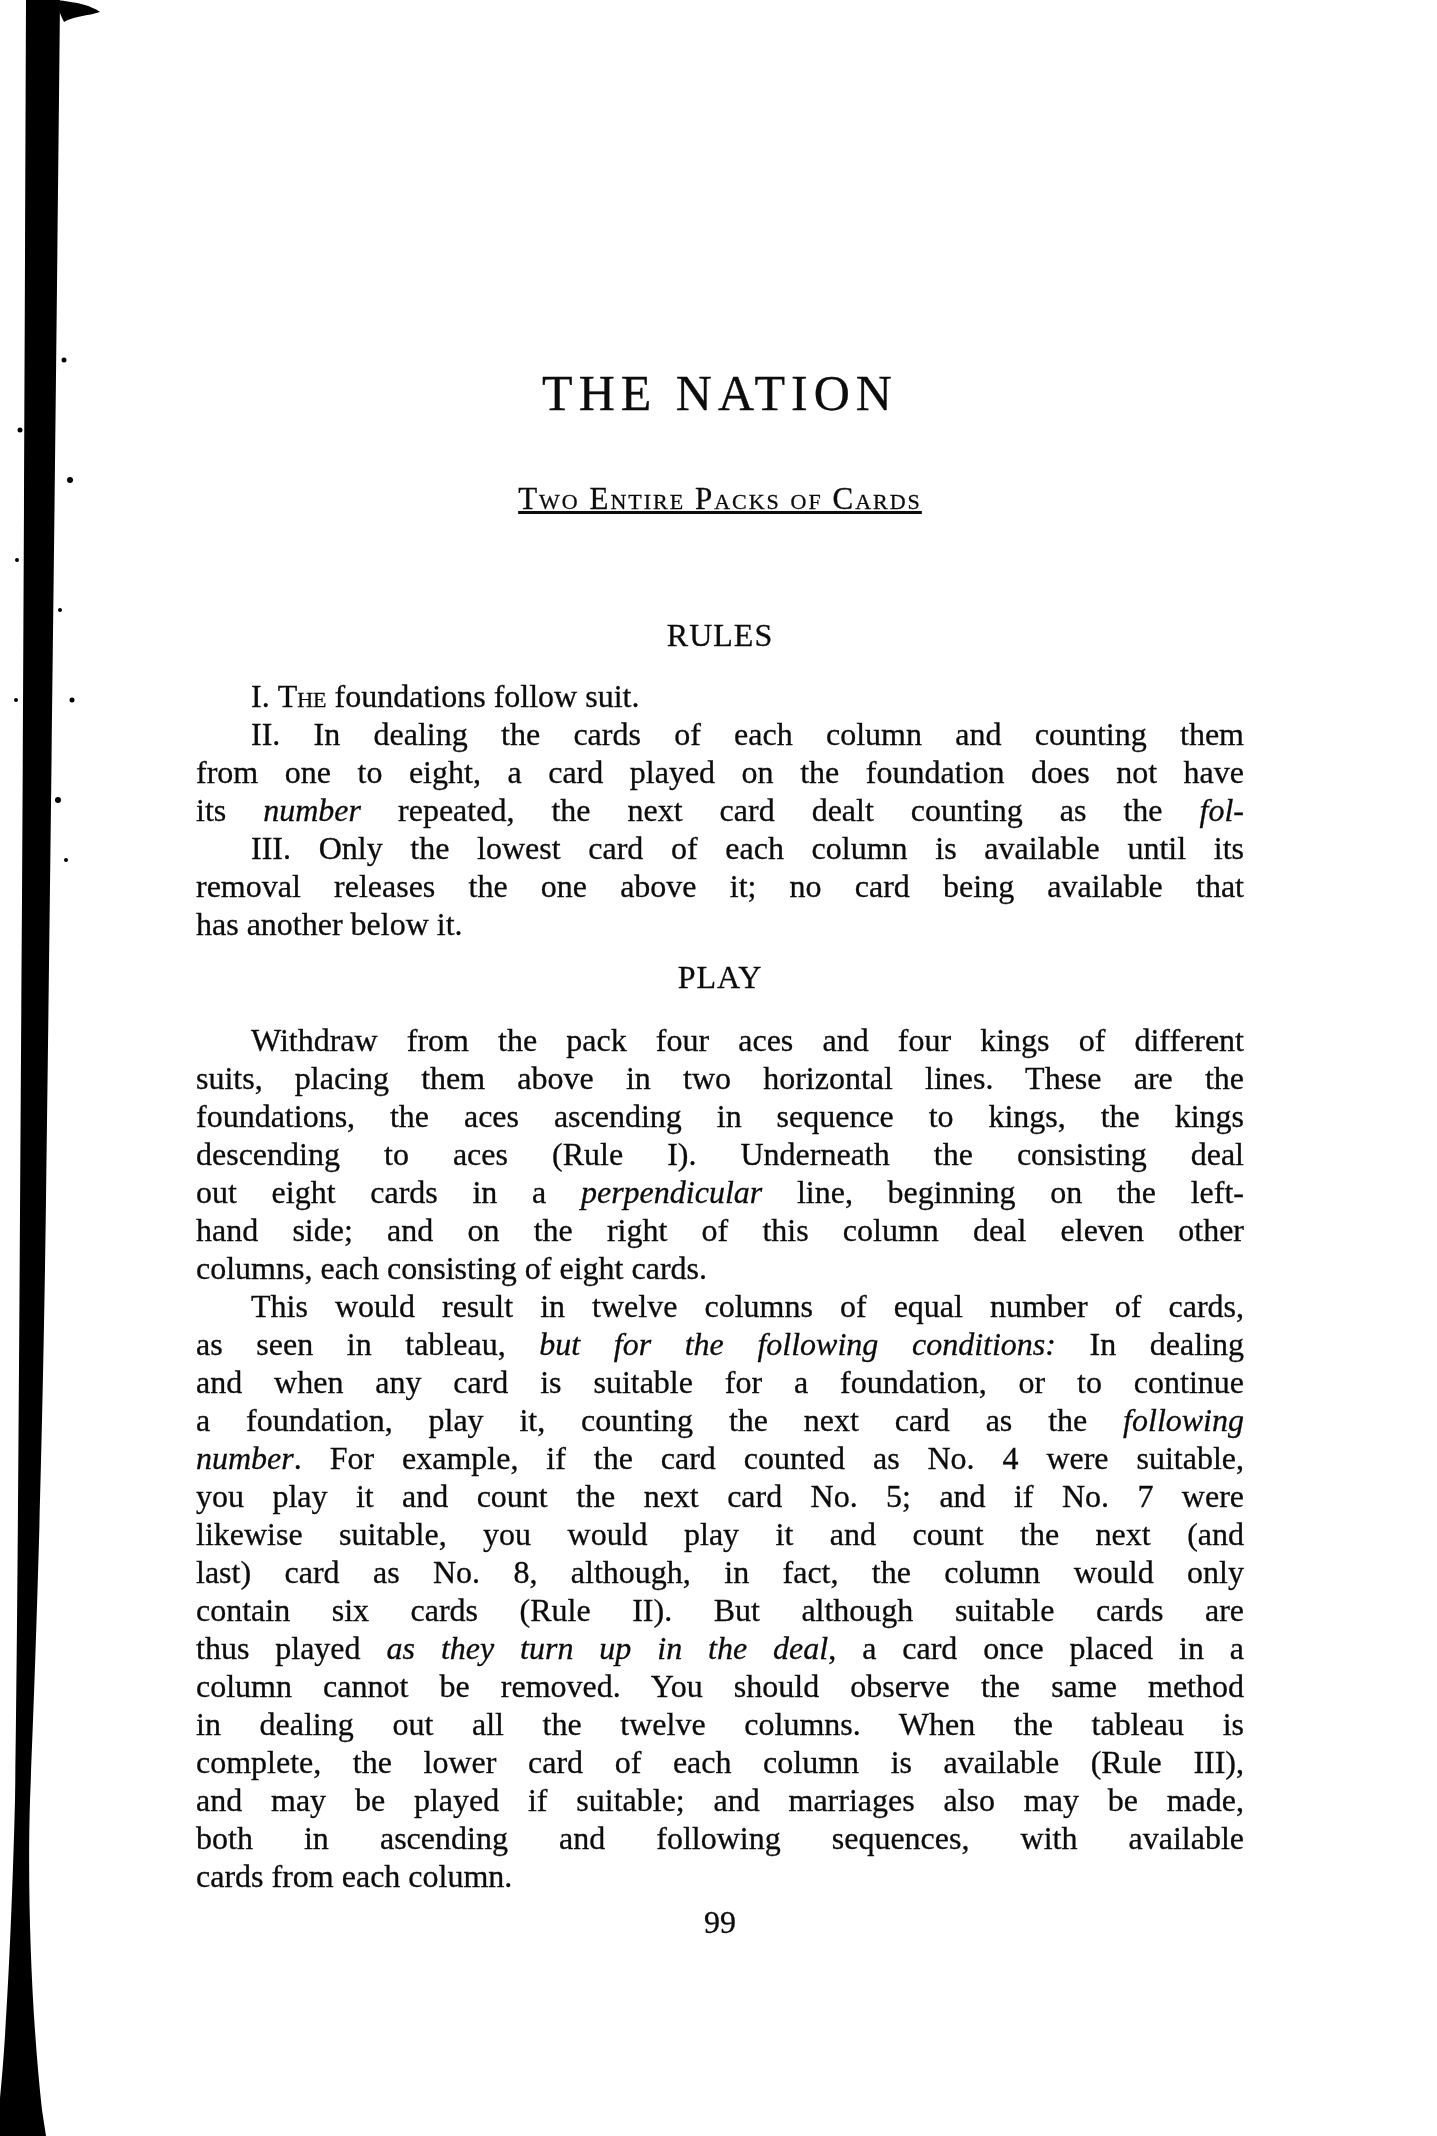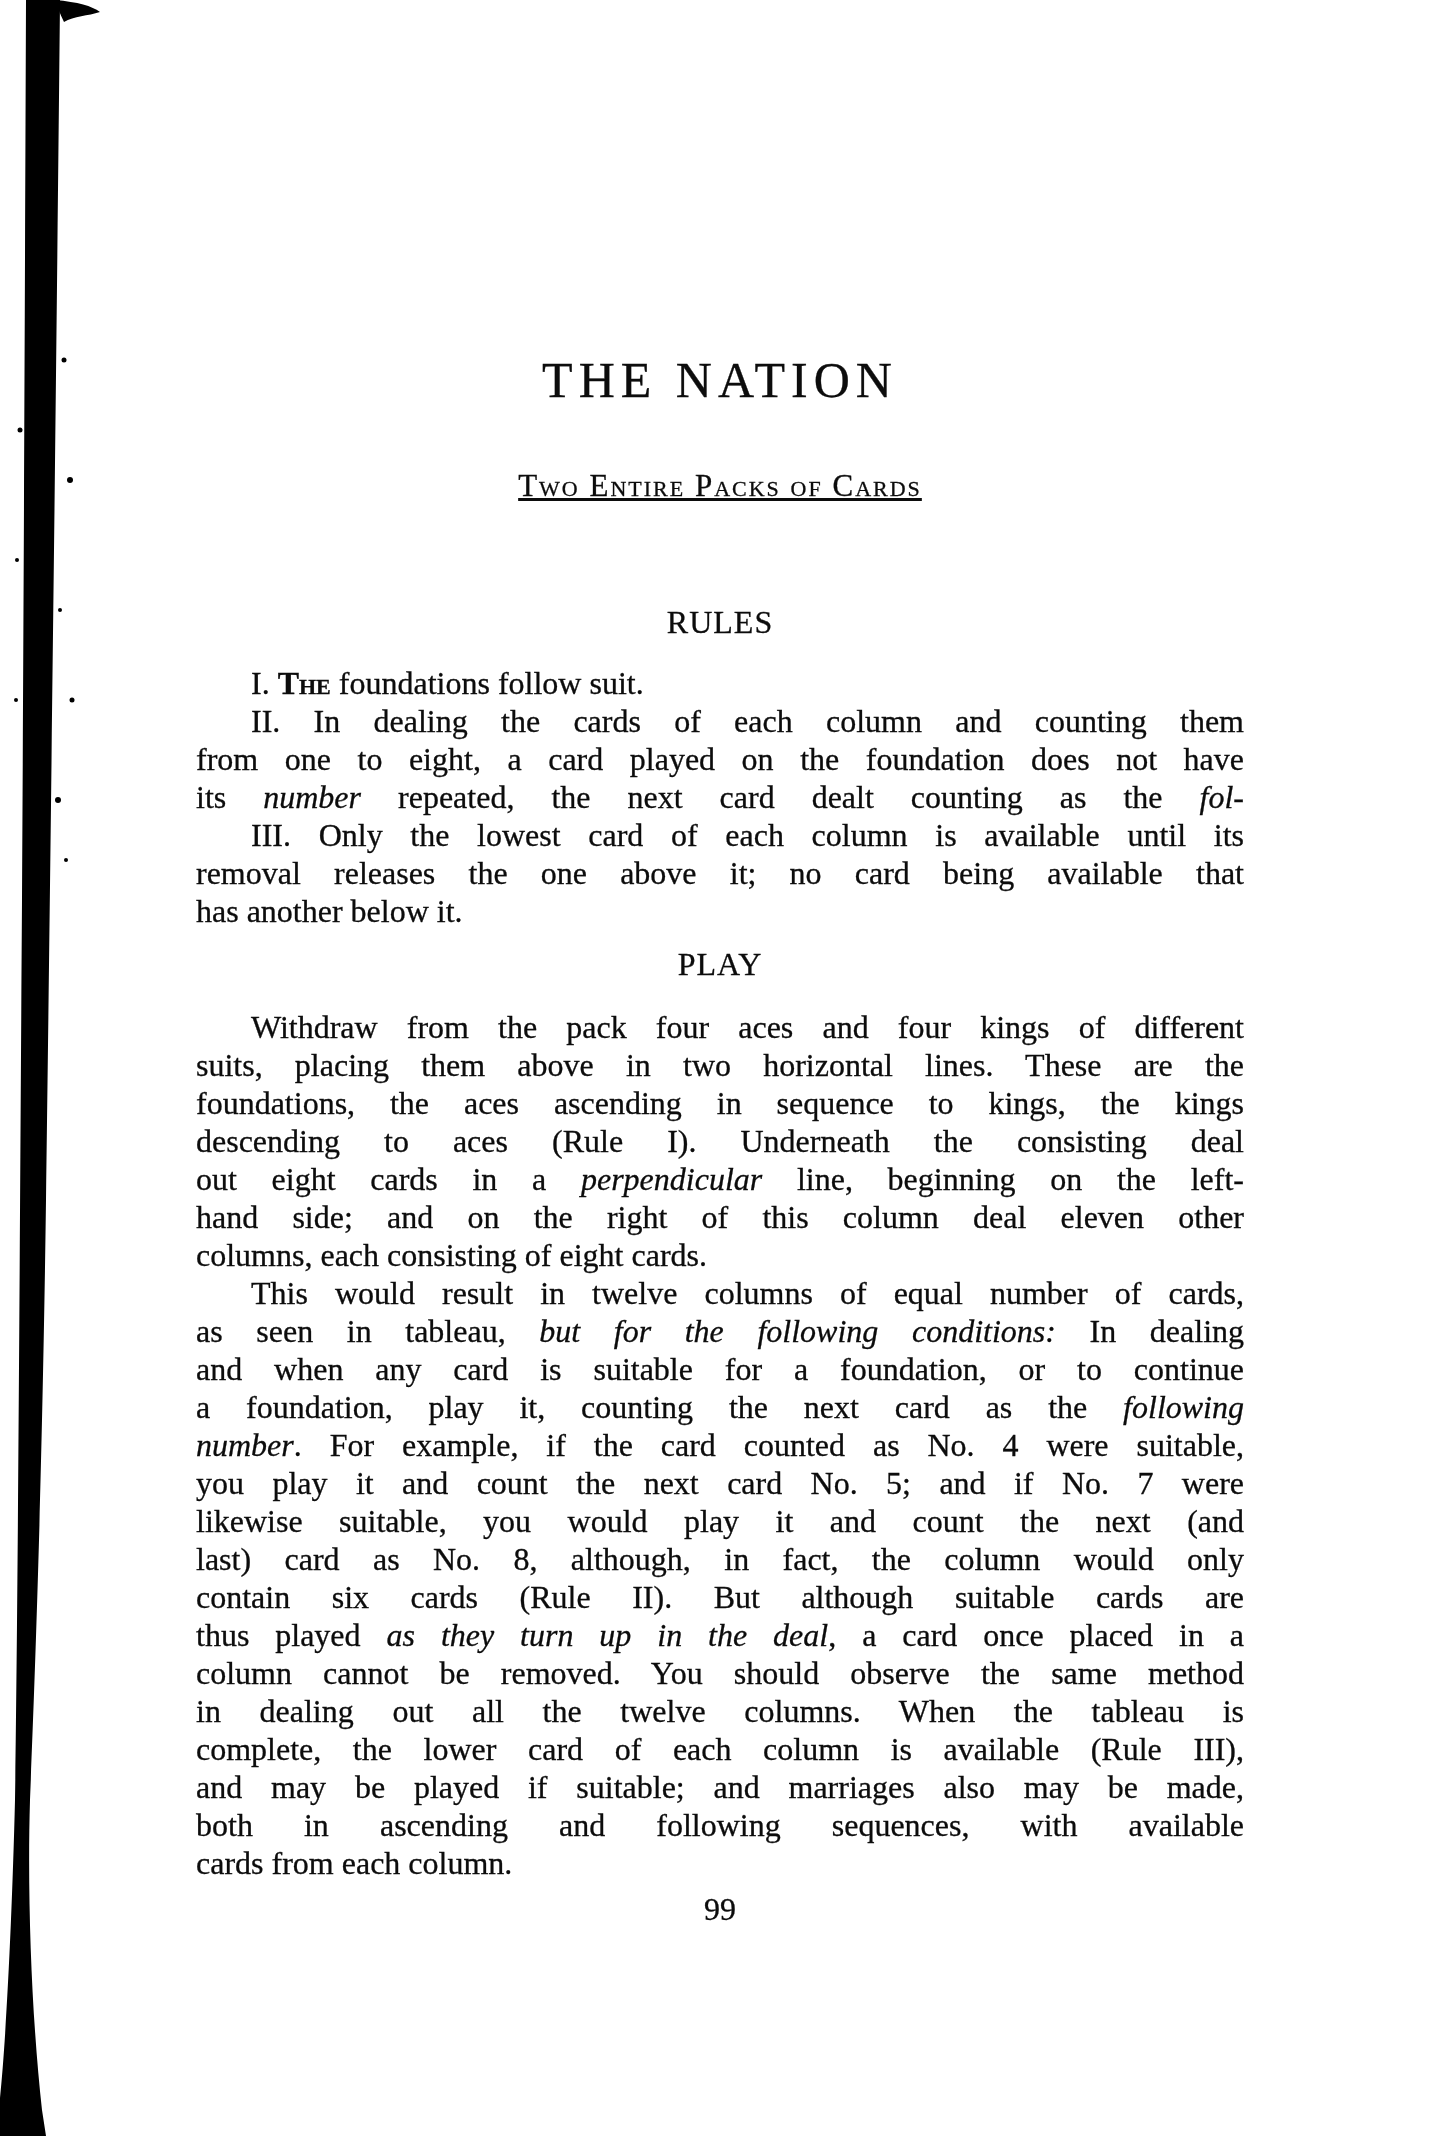--- a/index.html
+++ b/index.html
@@ -10,21 +10,21 @@
     margin: 0 auto;
     background: #ffffff;
     overflow: hidden;
     font-family: "Liberation Serif", "DejaVu Serif", serif;
     color: #0c0c0c;
   }
   .binding { position: absolute; left: 0; top: 0; }
   .content {
     position: absolute;
     left: 196px;
-    top: 4px;
+    top: 17px;
     width: 1048px;
     -webkit-text-stroke: 0.3px #0c0c0c;
   }
   .title {
     margin-top: 350px;
     text-align: center;
     font-size: 50px;
     line-height: 52px;
     letter-spacing: 6px;
     white-space: nowrap;
@@ -50,21 +50,21 @@
   .paragraph { margin: 0; }
   .line {
     font-size: 32px;
     line-height: 38px;
     text-align: justify;
     text-align-last: justify;
     white-space: nowrap;
   }
   .line.first { padding-left: 55px; }
   .line.last { text-align-last: left; white-space: normal; }
-  .smallcaps { font-variant: small-caps; font-weight: bold; }
+  .smallcaps { font-variant: small-caps; }
   .page-number {
     margin-top: 8px;
     text-align: center;
     font-size: 32px;
     line-height: 38px;
   }
 </style>
 </head>
 <body>
 

